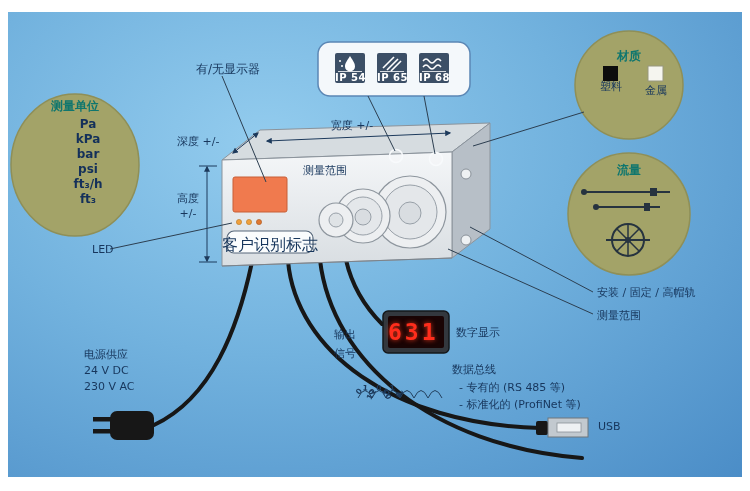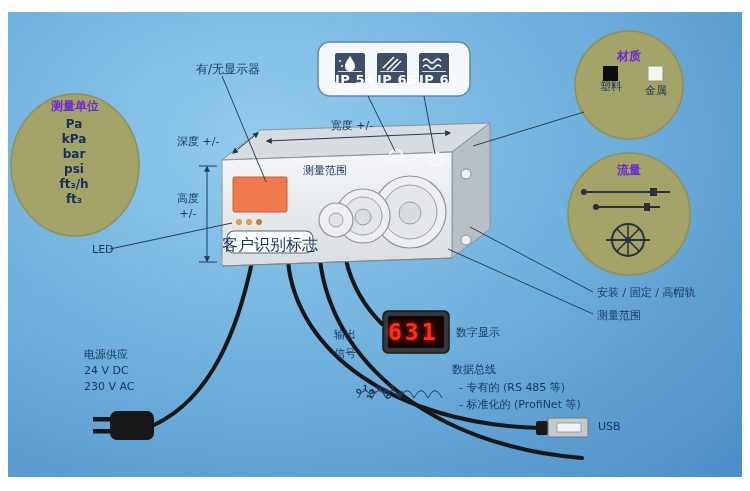--- a/index.html
+++ b/index.html
@@ -3,25 +3,25 @@
 <meta charset="utf-8">
 <style>
   html,body{margin:0;padding:0}
   body{width:750px;height:491px;background:#fff;font-family:"DejaVu Sans","Liberation Sans",sans-serif}
   .stage{position:relative;width:750px;height:491px;background:#fff;overflow:hidden}
   .bg{position:absolute;left:8px;top:12px;width:734px;height:465px;
       background:radial-gradient(ellipse at 35% 28%,#93ccee 0%,#72b2de 45%,#4b8dc7 100%)}
   svg.art{position:absolute;left:0;top:0;display:block}
   .t{position:absolute;color:#17365c;font-size:11px;font-weight:400;white-space:nowrap;line-height:1.25}
   .cx{transform:translateX(-50%)}
-  .wt{color:#6d28d9;font-weight:700}
+  .wt{color:#0f766e;font-weight:700}
   .f12{font-size:12px}
   .units-list{text-align:center;font-size:12px;font-weight:700;color:#14305a}
   .units-list span{display:block;line-height:15px}
-  .ip-label{width:30px;text-align:center;font-size:13px;font-weight:700;color:#ffffff;letter-spacing:.5px}
+  .ip-label{width:30px;text-align:center;font-size:10px;font-weight:700;color:#ffffff;letter-spacing:.5px}
   .seg{font-family:"DejaVu Sans Mono","Liberation Mono",monospace;font-size:23px;font-weight:700;
        color:#ff2d1c;letter-spacing:3px;text-shadow:0 0 5px rgba(255,60,30,.85);
        width:40px;text-align:center;line-height:32px}
   .stack span{display:block;line-height:16px}
   .stack19 span{display:block;line-height:19px}
   .stack15 span{display:block;line-height:15px}
   .center2{text-align:center}
 </style>
 </head>
 <body>
@@ -163,21 +163,21 @@
       <rect x="388" y="316" width="56" height="32" rx="2" fill="#190404"></rect>
     </g>
 
     <path id="wavepath" d="M358 398 q7 -15 14 0 q7 -15 14 0 q7 -15 14 0 q7 -15 14 0 q7 -15 14 0 q7 -15 14 0" fill="none" stroke="#23405e" stroke-width="1"></path>
     <text font-size="7.5" fill="#1d3a5c" font-weight="bold">
       <textPath href="#wavepath" startOffset="3">0101101001 10</textPath>
     </text>
   </svg>
 
   <div class="t cx wt f12" style="left:75px;top:99px">测量单位</div>
-  <div class="t cx units-list" style="left:74px;top:117px">
+  <div class="t cx units-list" style="left:88px;top:117px">
     <span>Pa</span>
     <span>kPa</span>
     <span>bar</span>
     <span>psi</span>
     <span>ft₃/h</span>
     <span>ft₃</span>
   </div>
 
   <div class="t f12" style="left:196px;top:62px">有/无显示器</div>
 

